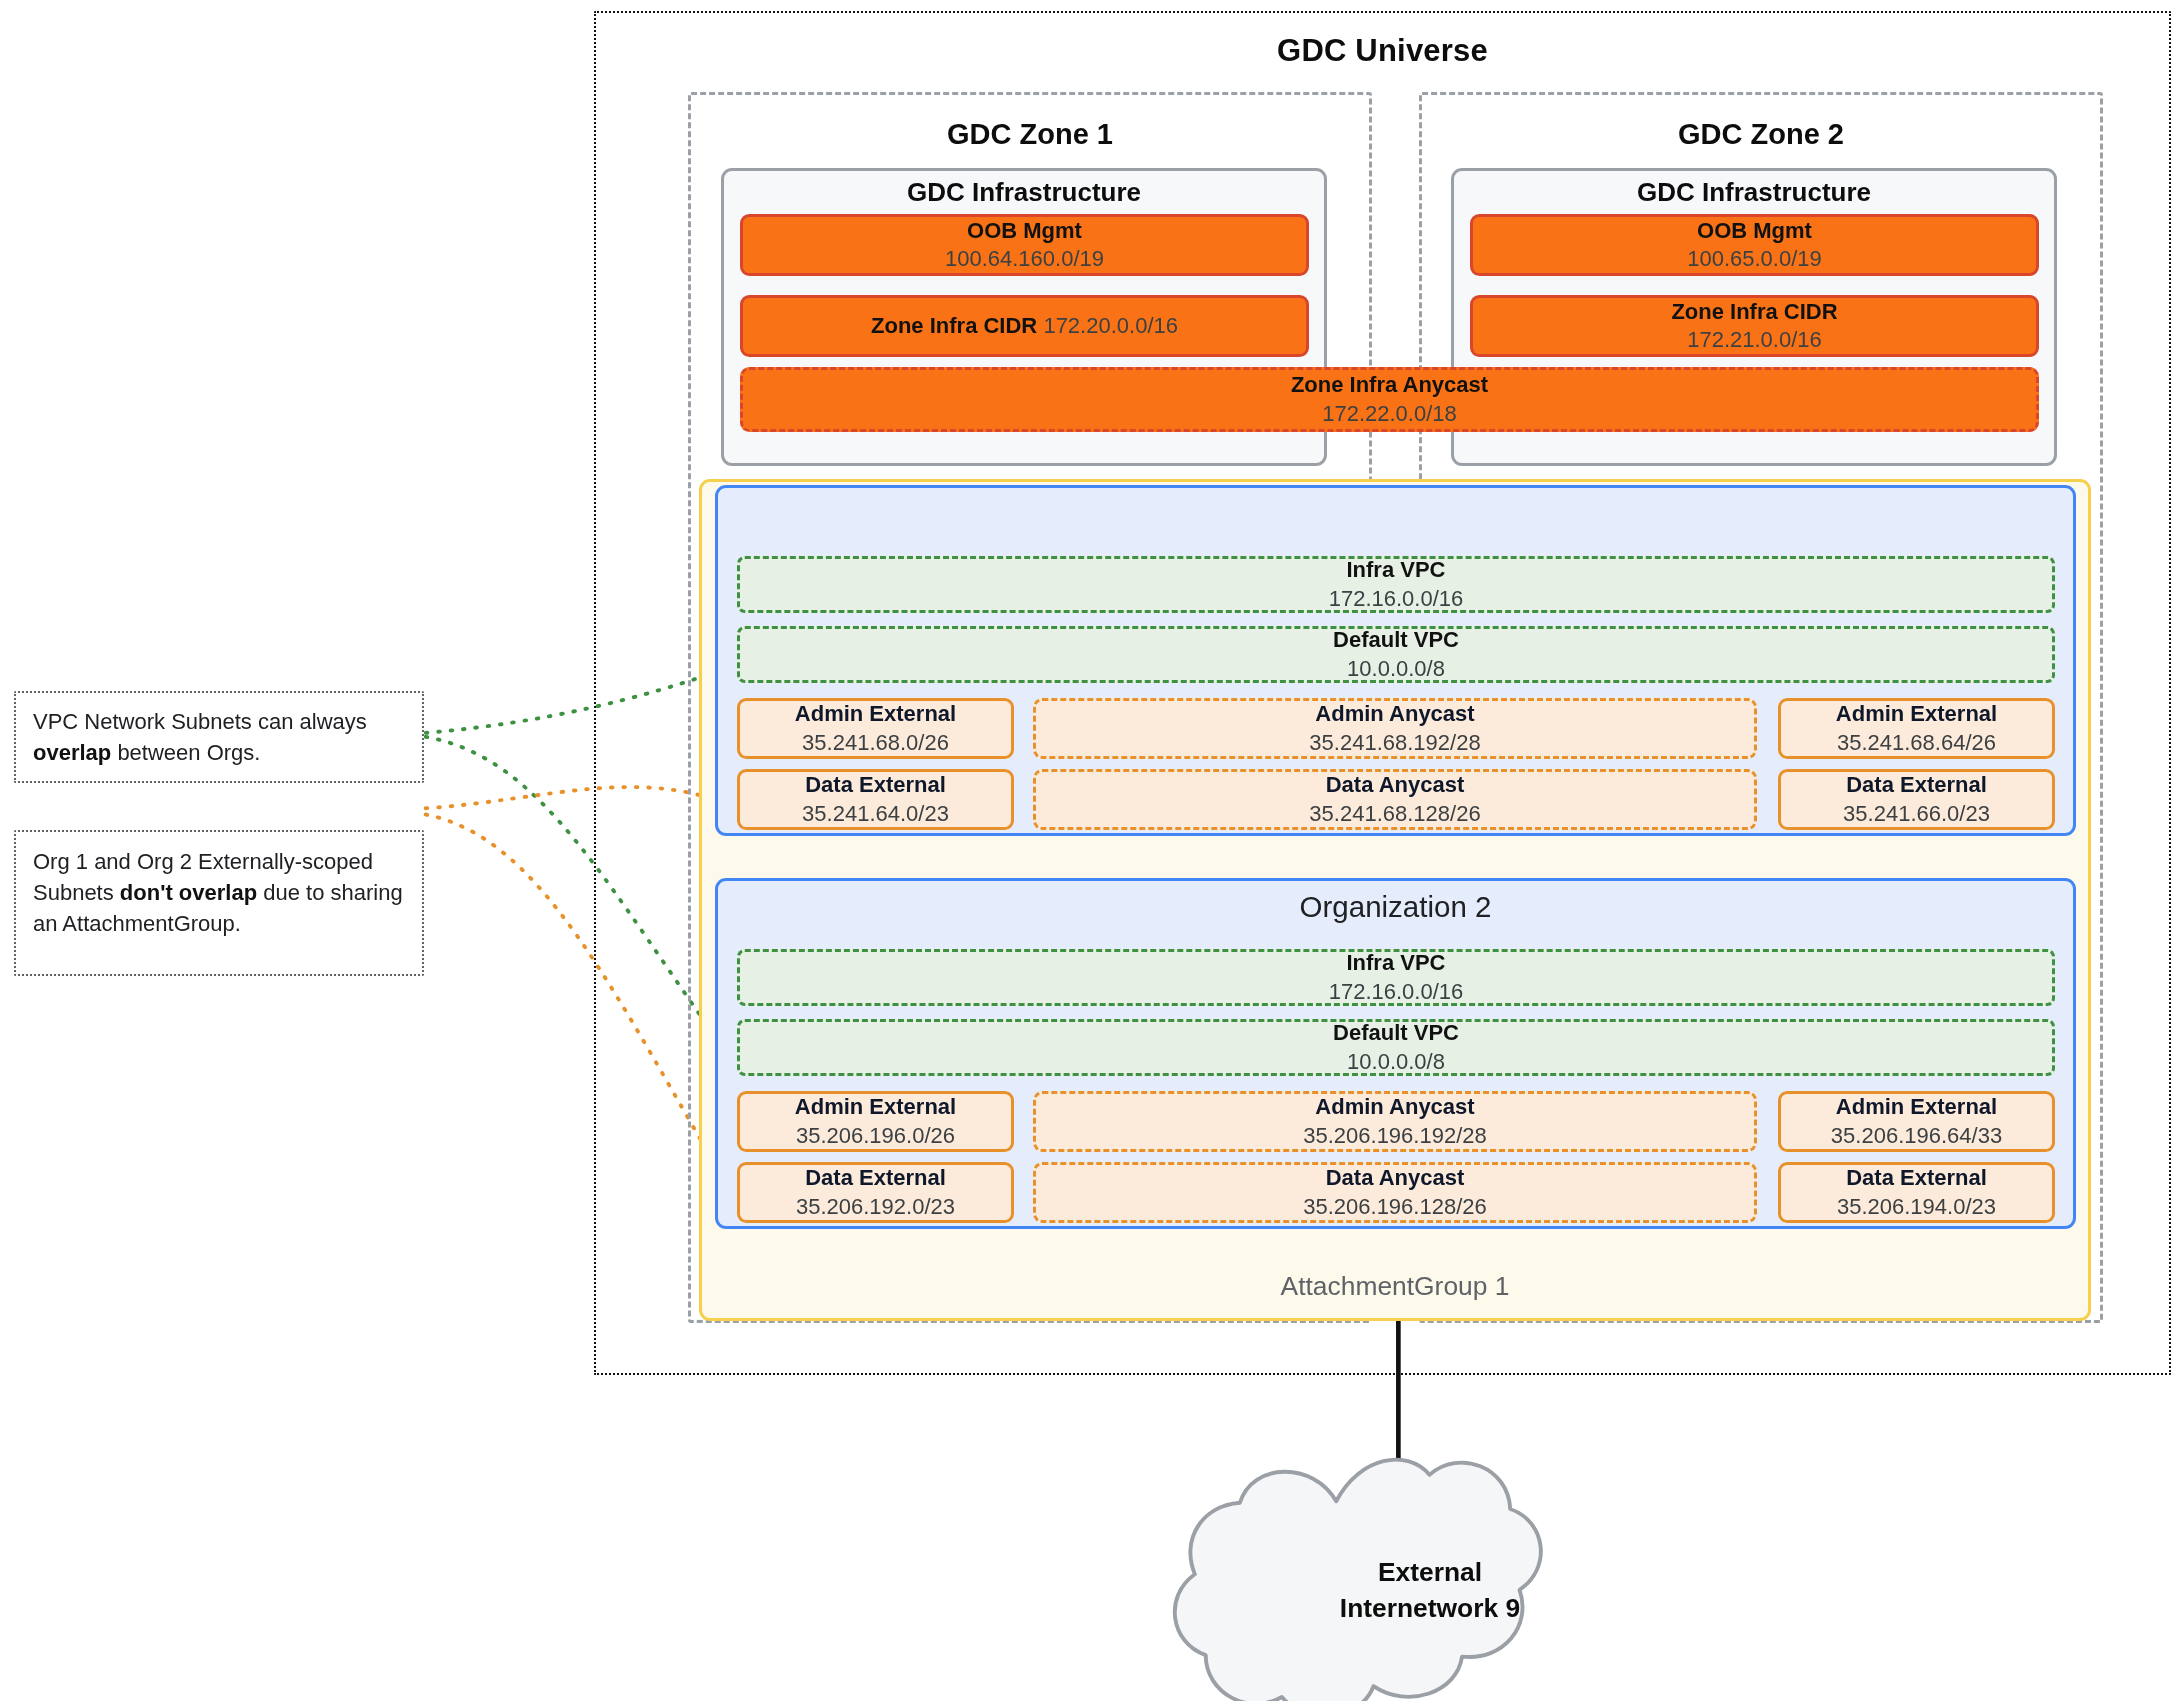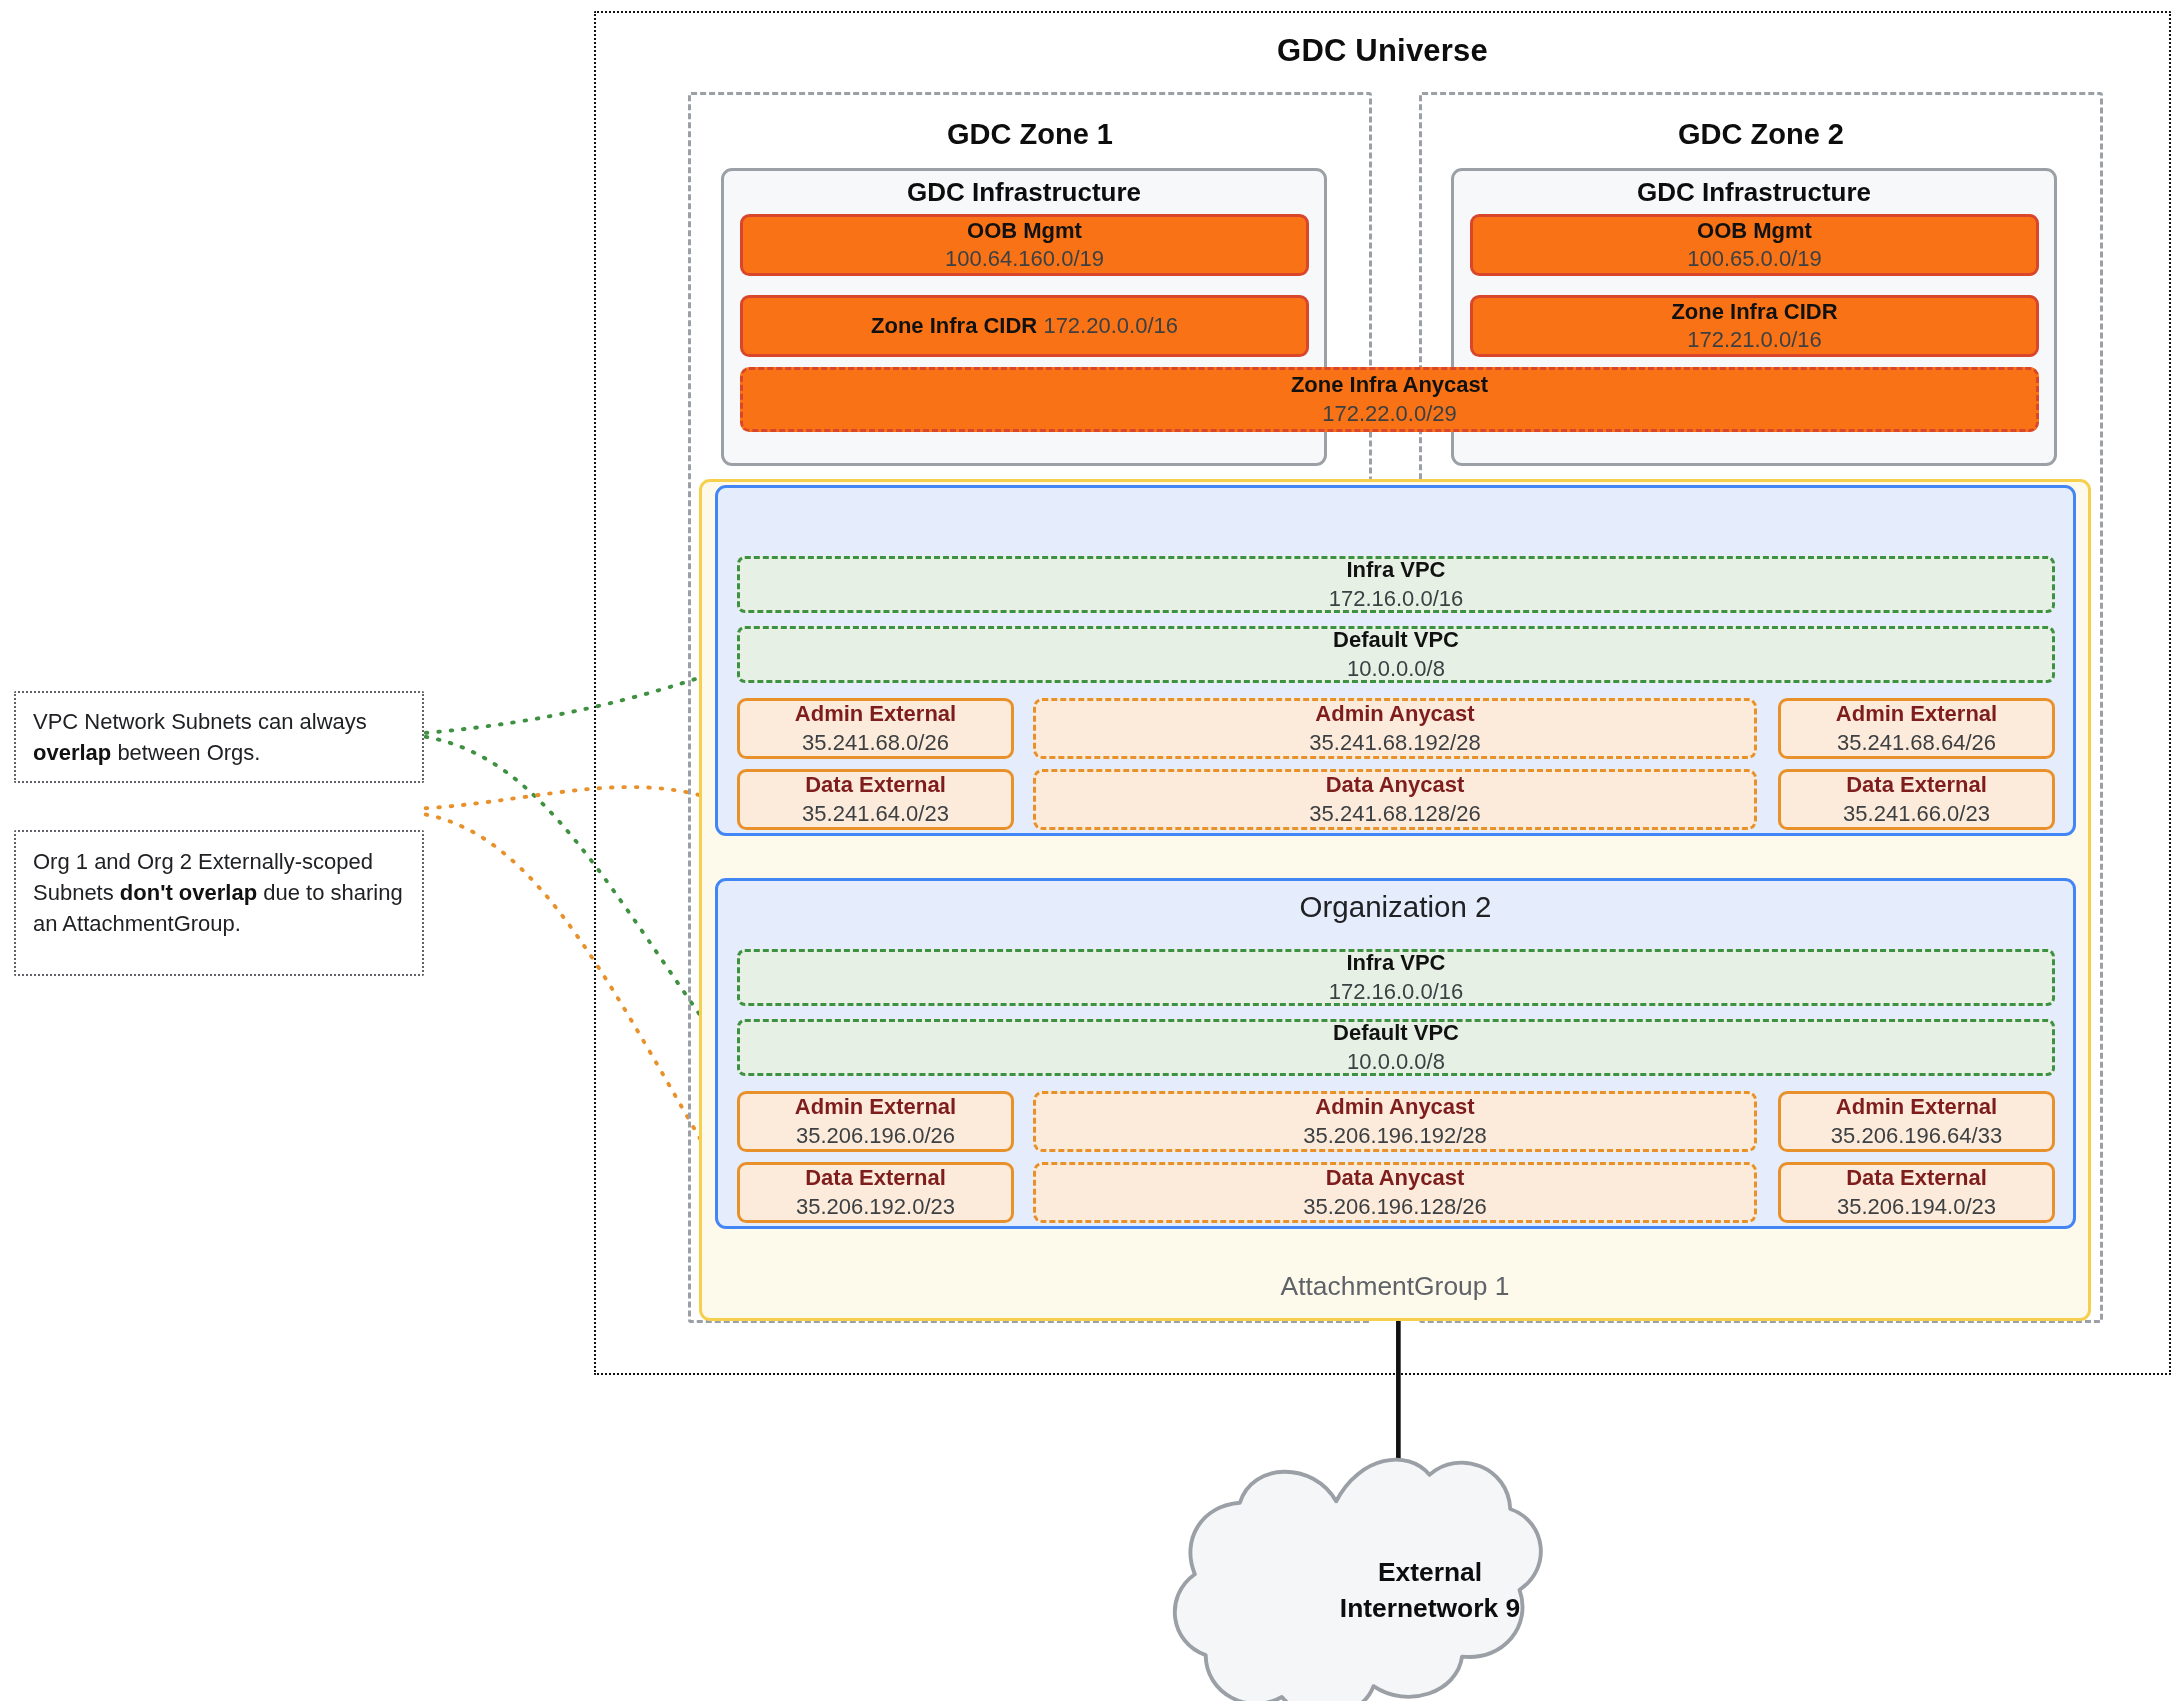--- a/index.html
+++ b/index.html
@@ -132,21 +132,21 @@
   
   .subnet {
     background: #fcebdb;
     border: 3.1px solid #e8912b;
     border-radius: 9.3px;
     display: flex; flex-direction: column;
     align-items: center; justify-content: center;
     text-align: center; line-height: 1.3;
   }
   .subnet.dashed { border-style: dashed; background: #fcebdb; }
-  .subnet .hd { font-size: 22px; font-weight: bold; color: #7f1d1d; }
+  .subnet .hd { font-size: 22px; font-weight: bold; color: #0f172a; }
   .subnet .sub { font-size: 22px; color: #3c4043; }
 
   
   .callout {
     border: 2.3px dotted #5f6368;
     background: #ffffff;
     border-radius: 1.6px;
     padding: 14px 17px;
     box-sizing: border-box;
     font-size: 22px;
@@ -235,21 +235,21 @@
     <div class="sub">100.65.0.0/19</div>
   </div>
 
   <div class="abs redbox" style="left:1470px; top:295px; width:569px; height:62px;">
     <div class="hd">Zone Infra CIDR</div>
     <div class="sub">172.21.0.0/16</div>
   </div>
 
   <div class="abs redbox dashed" style="left:740px; top:367px; width:1299px; height:65px; z-index:3;">
     <div class="hd">Zone Infra Anycast</div>
-    <div class="sub">172.22.0.0/29</div>
+    <div class="sub">172.22.0.0/18</div>
   </div>
 
   <div class="abs attgroup"></div>
   <div class="attgroup-label">AttachmentGroup 1</div>
 
   <div class="abs org org-1"></div>
 
   <div class="abs vpcbox" style="left:737px; top:556px; width:1318px; height:57px;">
     <div class="hd">Infra VPC</div>
     <div class="sub">172.16.0.0/16</div>

